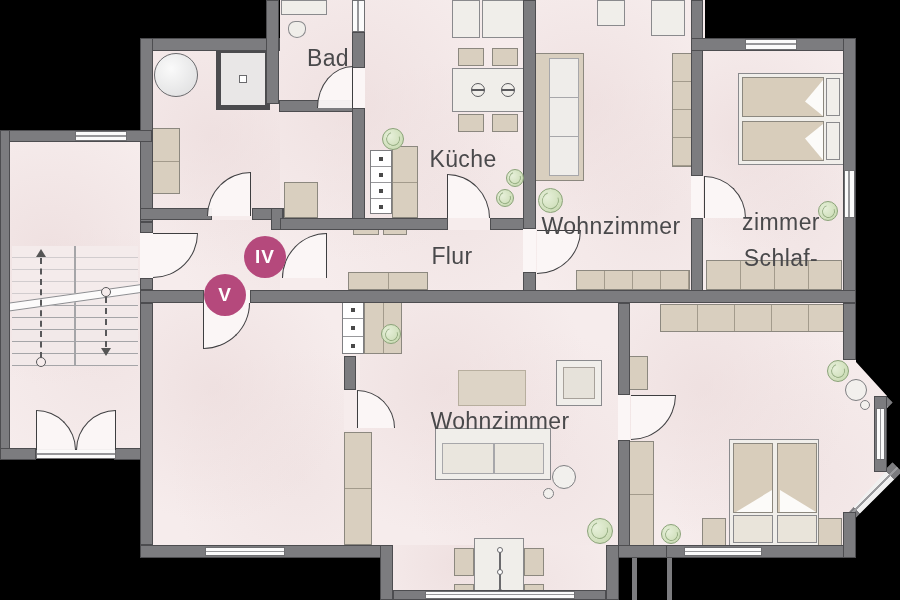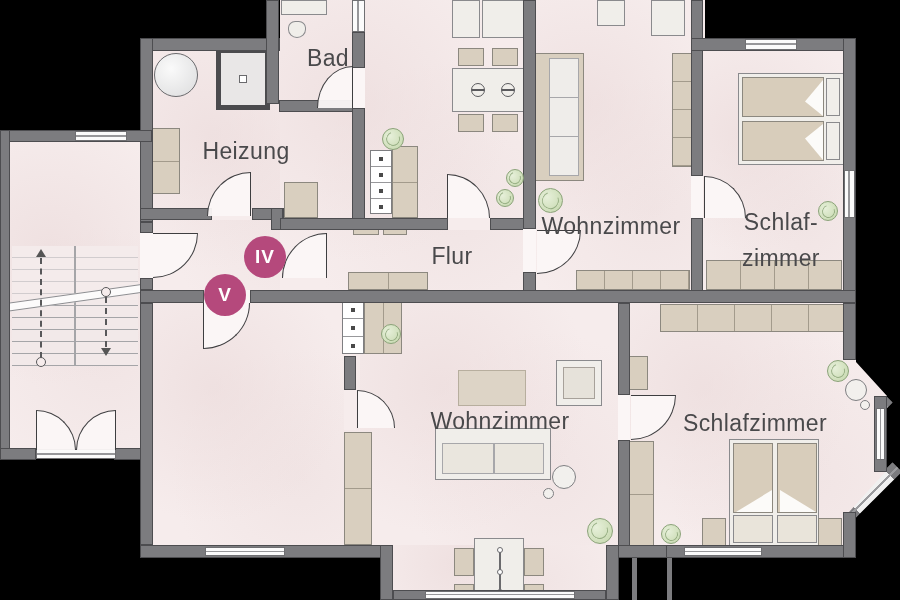--- a/index.html
+++ b/index.html
@@ -233,27 +233,26 @@
   <div class="door" style="left:537px;top:230px;width:44px;height:44px;border-top:1.5px solid #3e3e40;border-right:1.5px solid #3e3e40;border-bottom:1.5px solid #3e3e40;border-bottom-right-radius:100% 100%;"></div>
   <div class="door" style="left:704px;top:176px;width:42px;height:42px;border-left:1.5px solid #3e3e40;border-top:1.5px solid #3e3e40;border-right:1.5px solid #3e3e40;border-top-right-radius:100% 100%;"></div>
   <div class="door" style="left:153px;top:233px;width:45px;height:45px;border-top:1.5px solid #3e3e40;border-right:1.5px solid #3e3e40;border-bottom:1.5px solid #3e3e40;border-bottom-right-radius:100% 100%;"></div>
   <div class="door" style="left:282px;top:233px;width:45px;height:45px;border-right:1.5px solid #3e3e40;border-top:1.5px solid #3e3e40;border-left:1.5px solid #3e3e40;border-top-left-radius:100% 100%;"></div>
   <div class="door" style="left:203px;top:303px;width:47px;height:46px;border-left:1.5px solid #3e3e40;border-bottom:1.5px solid #3e3e40;border-right:1.5px solid #3e3e40;border-bottom-right-radius:100% 100%;"></div>
   <div class="door" style="left:357px;top:390px;width:38px;height:38px;border-left:1.5px solid #3e3e40;border-top:1.5px solid #3e3e40;border-right:1.5px solid #3e3e40;border-top-right-radius:100% 100%;"></div>
   <div class="door" style="left:631px;top:395px;width:45px;height:45px;border-top:1.5px solid #3e3e40;border-right:1.5px solid #3e3e40;border-bottom:1.5px solid #3e3e40;border-bottom-right-radius:100% 100%;"></div>
   <div class="door" style="left:36px;top:410px;width:40px;height:40px;border-left:1.5px solid #3e3e40;border-top:1.5px solid #3e3e40;border-right:1.5px solid #3e3e40;border-top-right-radius:100% 100%;"></div>
   <div class="door" style="left:76px;top:410px;width:40px;height:40px;border-right:1.5px solid #3e3e40;border-top:1.5px solid #3e3e40;border-left:1.5px solid #3e3e40;border-top-left-radius:100% 100%;"></div>
 
-  <div class="label" style="left:246px;top:151px;">Heizung</div>
   <div class="label" style="left:328px;top:58px;">Bad</div>
+  <div class="label" style="left:463px;top:159px;">Küche</div>
   <div class="label" style="left:452px;top:256px;">Flur</div>
   <div class="label" style="left:611px;top:226px;">Wohnzimmer</div>
   <div class="label" style="left:781px;top:240px;">
+    <span style="position:static;display:block;">zimmer</span>
     <span style="position:static;display:block;">Schlaf-</span>
-    <span style="position:static;display:block;">zimmer</span>
   </div>
   <div class="label" style="left:500px;top:421px;">Wohnzimmer</div>
-  <div class="label" style="left:755px;top:423px;">Schlafzimmer</div>
 
   <div class="badge" style="left:265px;top:257px;">IV</div>
   <div class="badge" style="left:225px;top:295px;">V</div>
 
 </div>
 
 </body></html>

